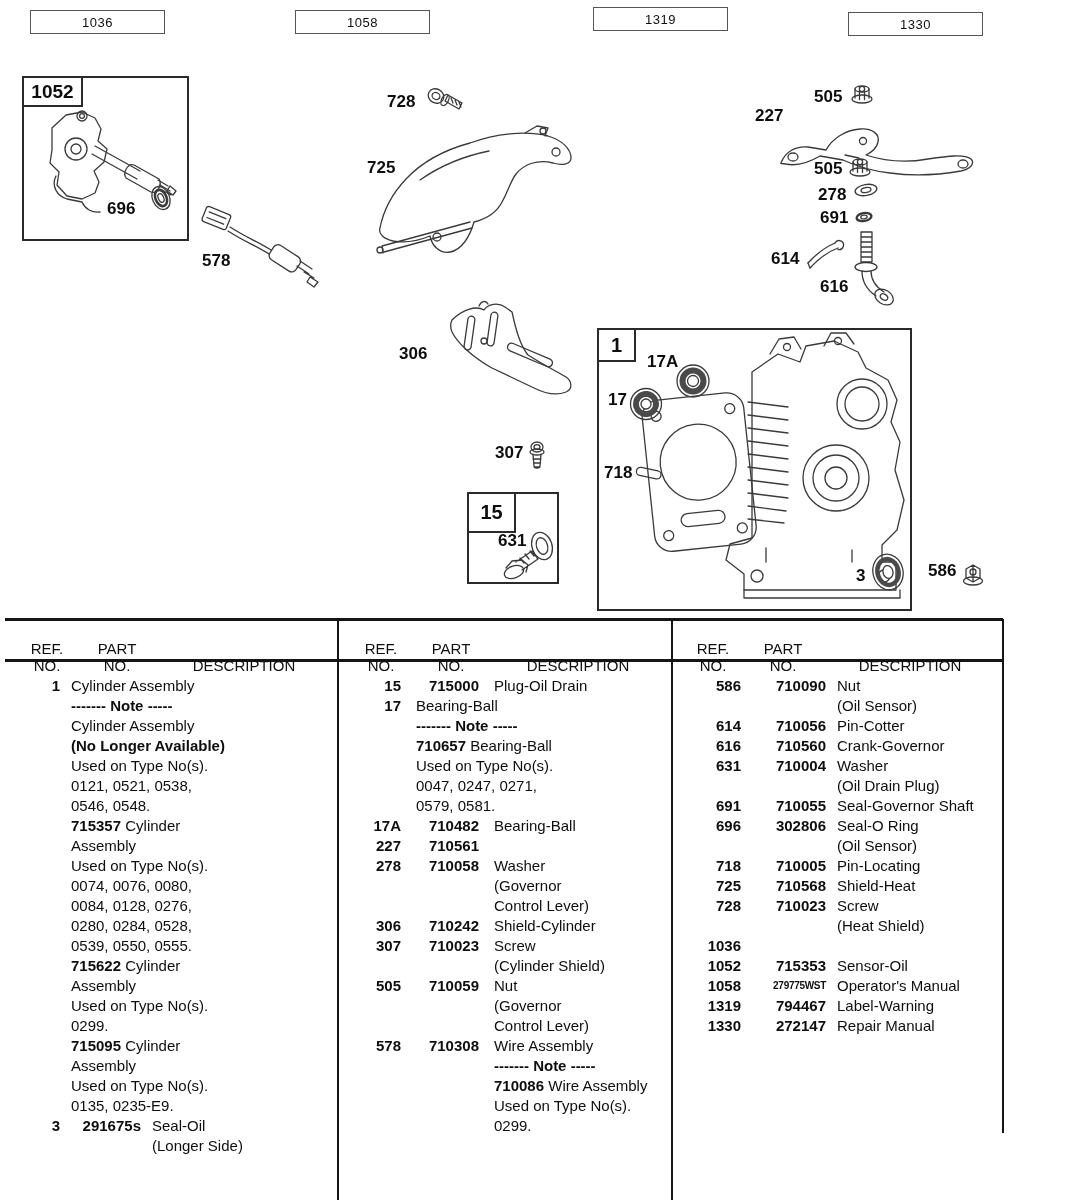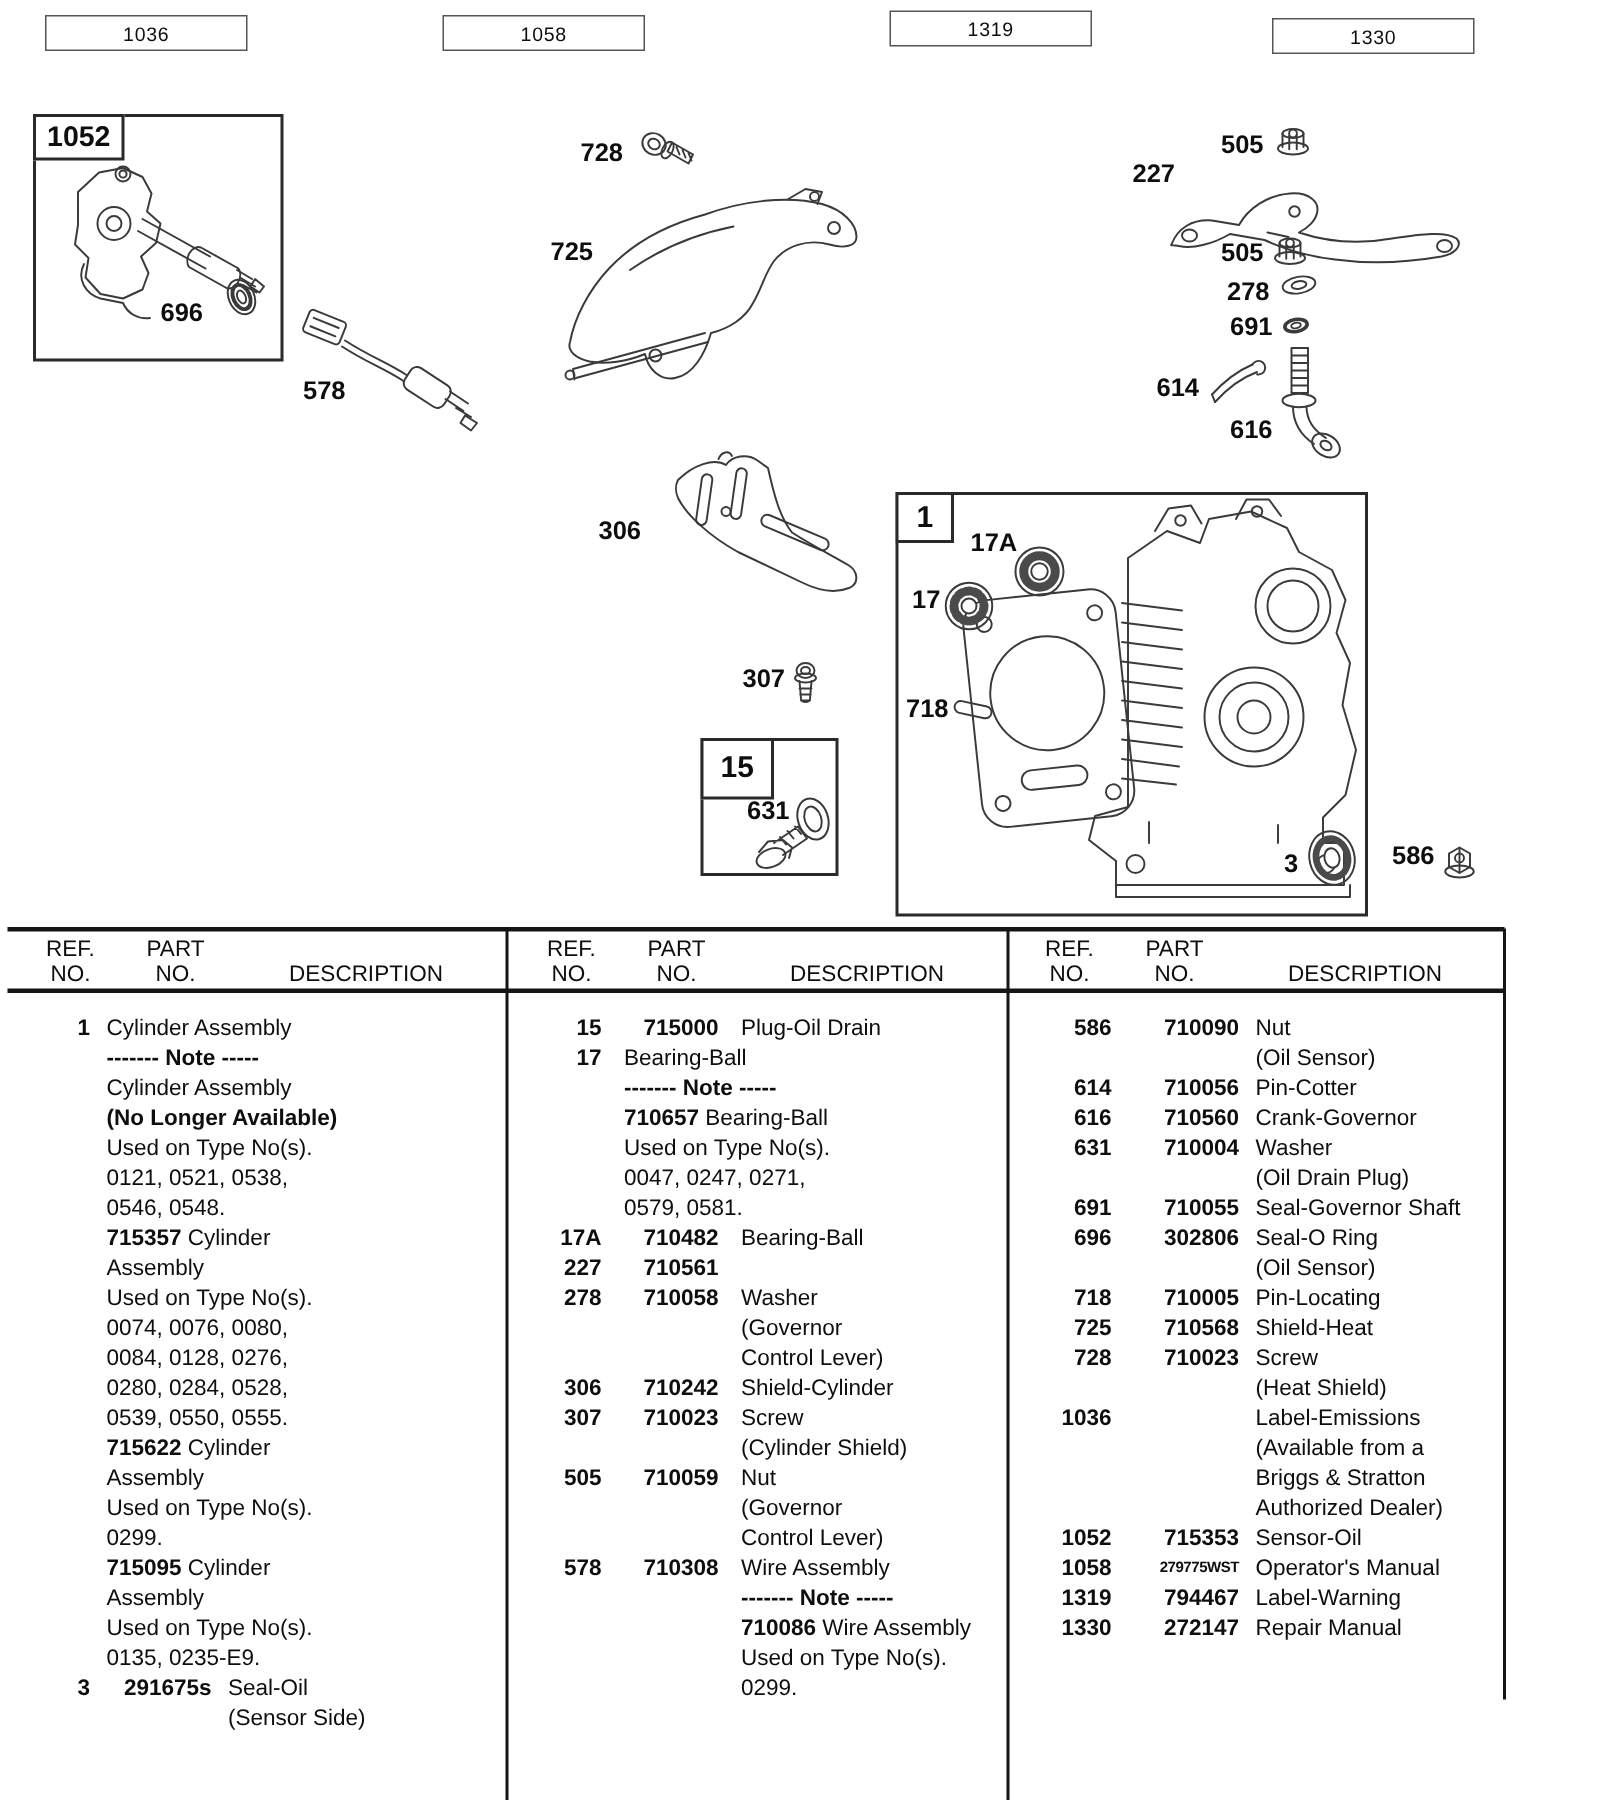--- a/index.html
+++ b/index.html
@@ -17,21 +17,21 @@
            display:flex;align-items:center;justify-content:center;
            font-weight:bold;background:#fff;}
   .tag-1052{width:57px;height:27px;font-size:19px;}
   .tag-15{width:45px;height:37px;font-size:20px;}
   .tag-1{width:35px;height:30px;font-size:20px;}
   svg.art{position:absolute;left:0;top:0;}
   
   .hrule{position:absolute;left:5px;width:998px;height:3px;background:#151515;}
   .vrule{position:absolute;width:2px;background:#151515;top:619px;height:581px;}
   
-  .thead{position:absolute;top:624px;height:36px;font-size:15px;line-height:17px;}
+  .thead{position:absolute;top:640px;height:36px;font-size:15px;line-height:17px;}
   .thead .hc{position:absolute;transform:translateX(-50%);text-align:center;white-space:nowrap;}
   .col{position:absolute;top:676px;font-size:15px;line-height:20px;}
   .entry{display:grid;grid-template-columns:var(--w1) var(--w2) 1fr;}
   .entry .ref,.entry .part{text-align:right;font-weight:bold;white-space:nowrap;}
   .entry .part.small{font-size:10px;letter-spacing:-.3px;}
   .entry .desc{padding-left:var(--dp);}
   .entry .line{min-height:20px;white-space:nowrap;}
   .entry .line .b{font-weight:bold;}
   #col0{left:5px;width:331px;--w1:55px;--w2:81px;--dp:11px;}
   #col1{left:339px;width:330px;--w1:62px;--w2:78px;--dp:15px;}
@@ -324,21 +324,21 @@
         <div class="line"><span>Assembly</span></div>
         <div class="line"><span>Used on Type No(s).</span></div>
         <div class="line"><span>0135, 0235-E9.</span></div>
       </div>
     </div>
     <div class="entry">
       <div class="ref">3</div>
       <div class="part">291675s</div>
       <div class="desc">
         <div class="line"><span>Seal-Oil</span></div>
-        <div class="line"><span>(Sensor Side)</span></div>
+        <div class="line"><span>(Longer Side)</span></div>
       </div>
     </div>
   </div>
 <div class="col" id="col1">
     <div class="entry">
       <div class="ref">15</div>
       <div class="part">715000</div>
       <div class="desc">
         <div class="line"><span>Plug-Oil Drain</span></div>
       </div>
@@ -474,26 +474,20 @@
       <div class="ref">728</div>
       <div class="part">710023</div>
       <div class="desc">
         <div class="line"><span>Screw</span></div>
         <div class="line"><span>(Heat Shield)</span></div>
       </div>
     </div>
     <div class="entry">
       <div class="ref">1036</div>
       <div class="part"></div>
-      <div class="desc">
-        <div class="line"><span>Label-Emissions</span></div>
-        <div class="line"><span>(Available from a</span></div>
-        <div class="line"><span>Briggs &amp; Stratton</span></div>
-        <div class="line"><span>Authorized Dealer)</span></div>
-      </div>
     </div>
     <div class="entry">
       <div class="ref">1052</div>
       <div class="part">715353</div>
       <div class="desc">
         <div class="line"><span>Sensor-Oil</span></div>
       </div>
     </div>
     <div class="entry">
       <div class="ref">1058</div>

